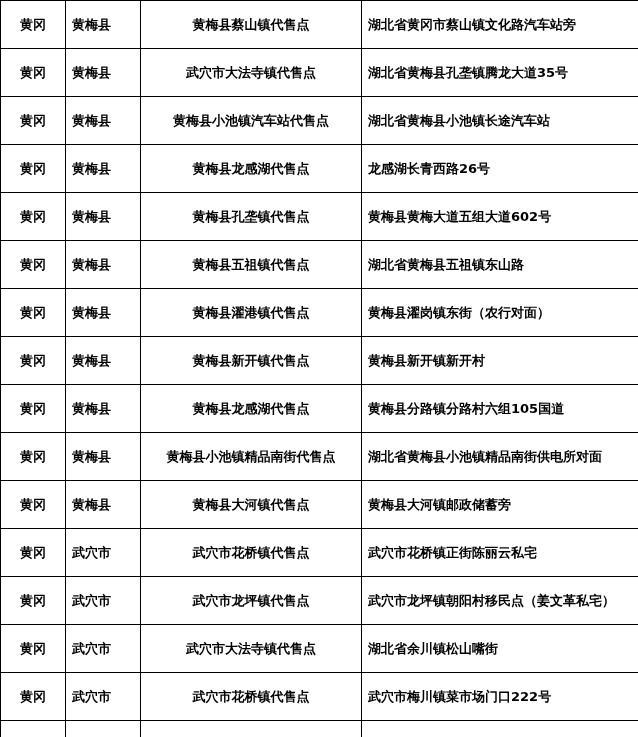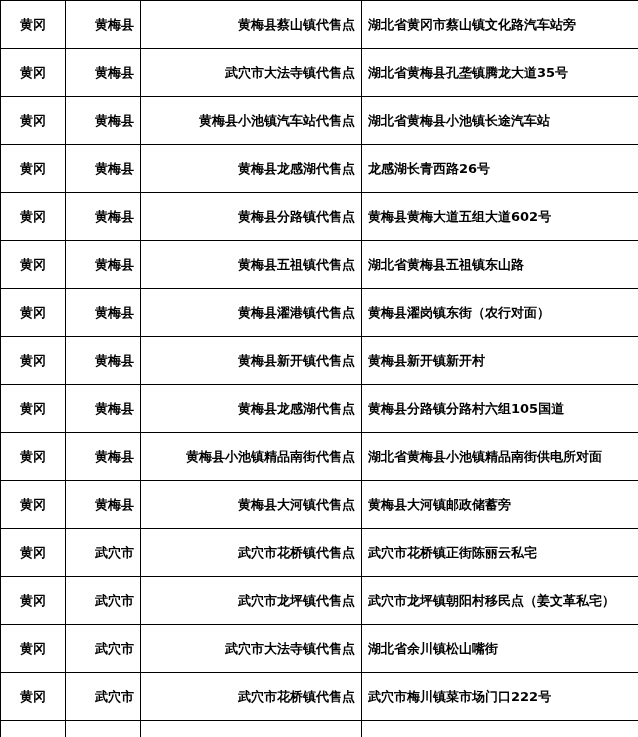--- a/index.html
+++ b/index.html
@@ -30,22 +30,22 @@
     height: 47px;
     font-size: 13px;
     color: #000000;
     font-weight: bold;
     padding: 0 6px;
     vertical-align: middle;
     white-space: nowrap;
     overflow: hidden;
   }
   td.c0 { width: 52px;  text-align: center; }
-  td.c1 { width: 62px;  text-align: right; }
-  td.c2 { width: 208px; text-align: right;  padding-left: 9px; }
+  td.c1 { width: 62px;  text-align: left; }
+  td.c2 { width: 208px; text-align: center;  padding-left: 9px; }
   td.c3 { width: 316px; text-align: left;  padding-left: 11px; }
 </style>
 </head>
 <body>
 
 <div class="sheet">
   <table class="grid">
     <tbody>
         <tr>
           <td class="c0">黄冈</td>
@@ -67,21 +67,21 @@
         </tr>
         <tr>
           <td class="c0">黄冈</td>
           <td class="c1">黄梅县</td>
           <td class="c2">黄梅县龙感湖代售点</td>
           <td class="c3">龙感湖长青西路26号</td>
         </tr>
         <tr>
           <td class="c0">黄冈</td>
           <td class="c1">黄梅县</td>
-          <td class="c2">黄梅县分路镇代售点</td>
+          <td class="c2">黄梅县孔垄镇代售点</td>
           <td class="c3">黄梅县黄梅大道五组大道602号</td>
         </tr>
         <tr>
           <td class="c0">黄冈</td>
           <td class="c1">黄梅县</td>
           <td class="c2">黄梅县五祖镇代售点</td>
           <td class="c3">湖北省黄梅县五祖镇东山路</td>
         </tr>
         <tr>
           <td class="c0">黄冈</td>

